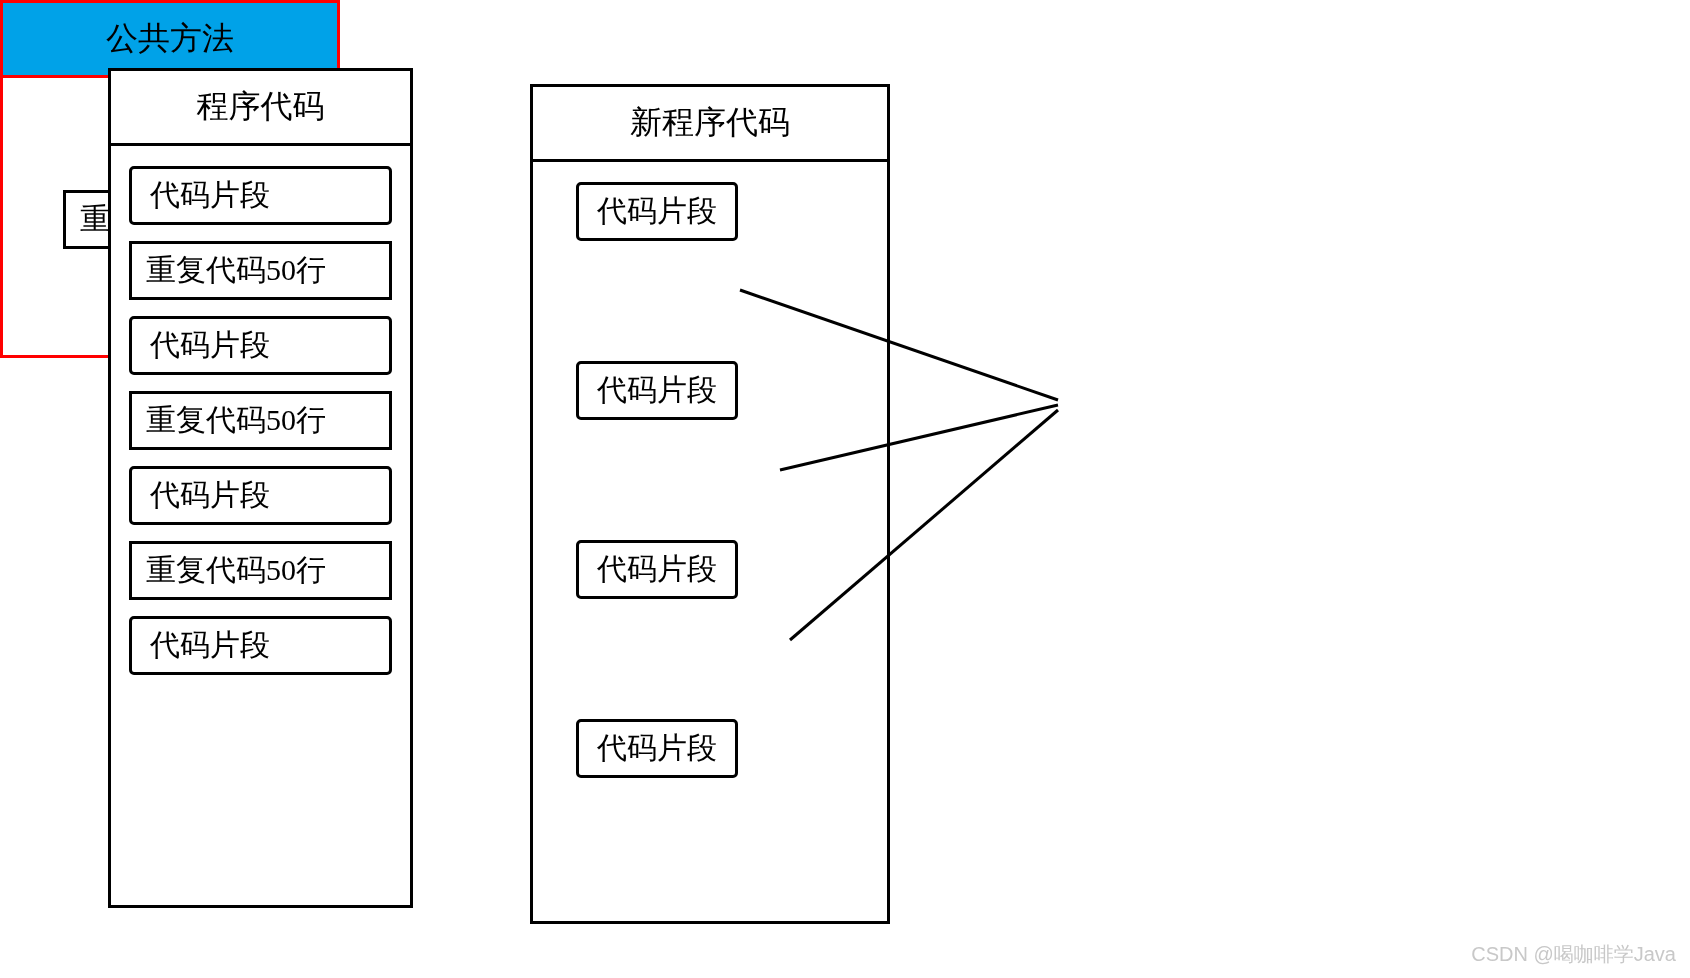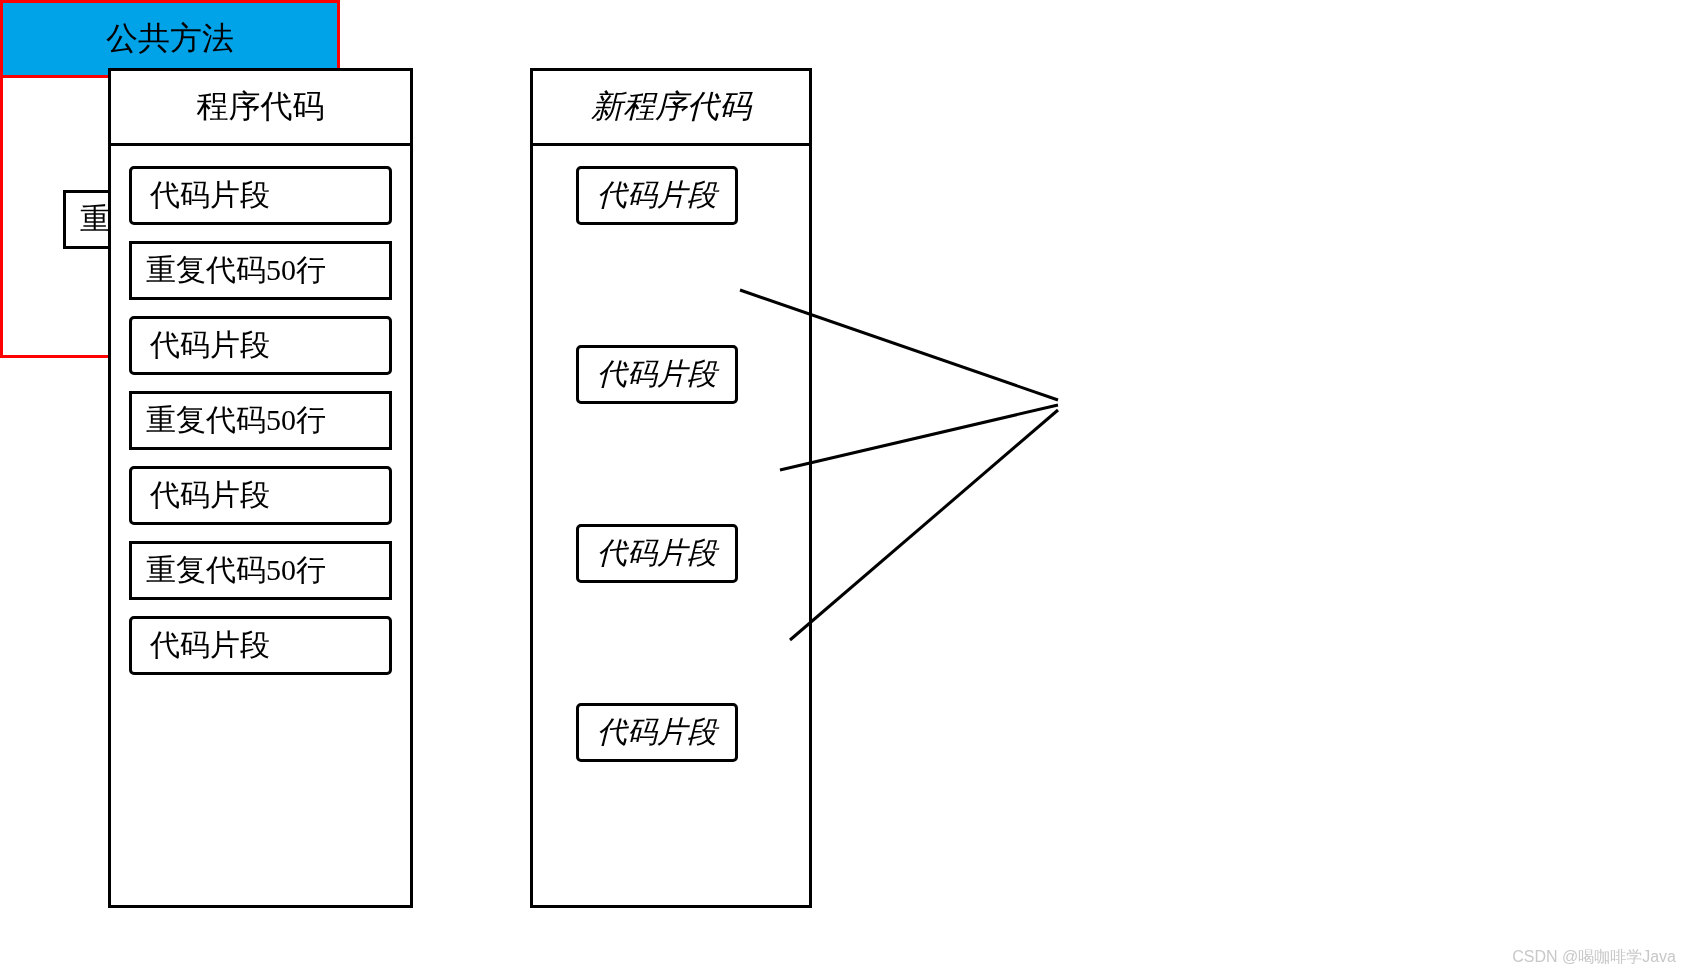--- a/index.html
+++ b/index.html
@@ -59,24 +59,23 @@
       display: flex;
       flex-direction: column;
       gap: 16px;
     }
     .left-box .item {
       margin: 0;
     }
     
     .middle-box {
       left: 530px;
-      top: 68px;
-      width: 282px;
+      top: 84px;
+      width: 360px;
       height: 840px;
-      font-style: italic;
     }
     .middle-box .box-body {
       padding-top: 20px;
       display: flex;
       flex-direction: column;
       gap: 120px;
     }
     .middle-box .item {
       margin: 0;
       align-self: flex-start;
@@ -110,21 +109,21 @@
       top: 0;
       left: 0;
       width: 1690px;
       height: 978px;
       pointer-events: none;
     }
     .watermark {
       position: absolute;
       right: 14px;
       bottom: 10px;
-      font-size: 16px;
+      font-size: 20px;
       color: #c8c8c8;
       font-family: Arial, sans-serif;
     }
   </style>
 </head>
 <body>
 
 <div class="container">
 
   <div class="box left-box">

